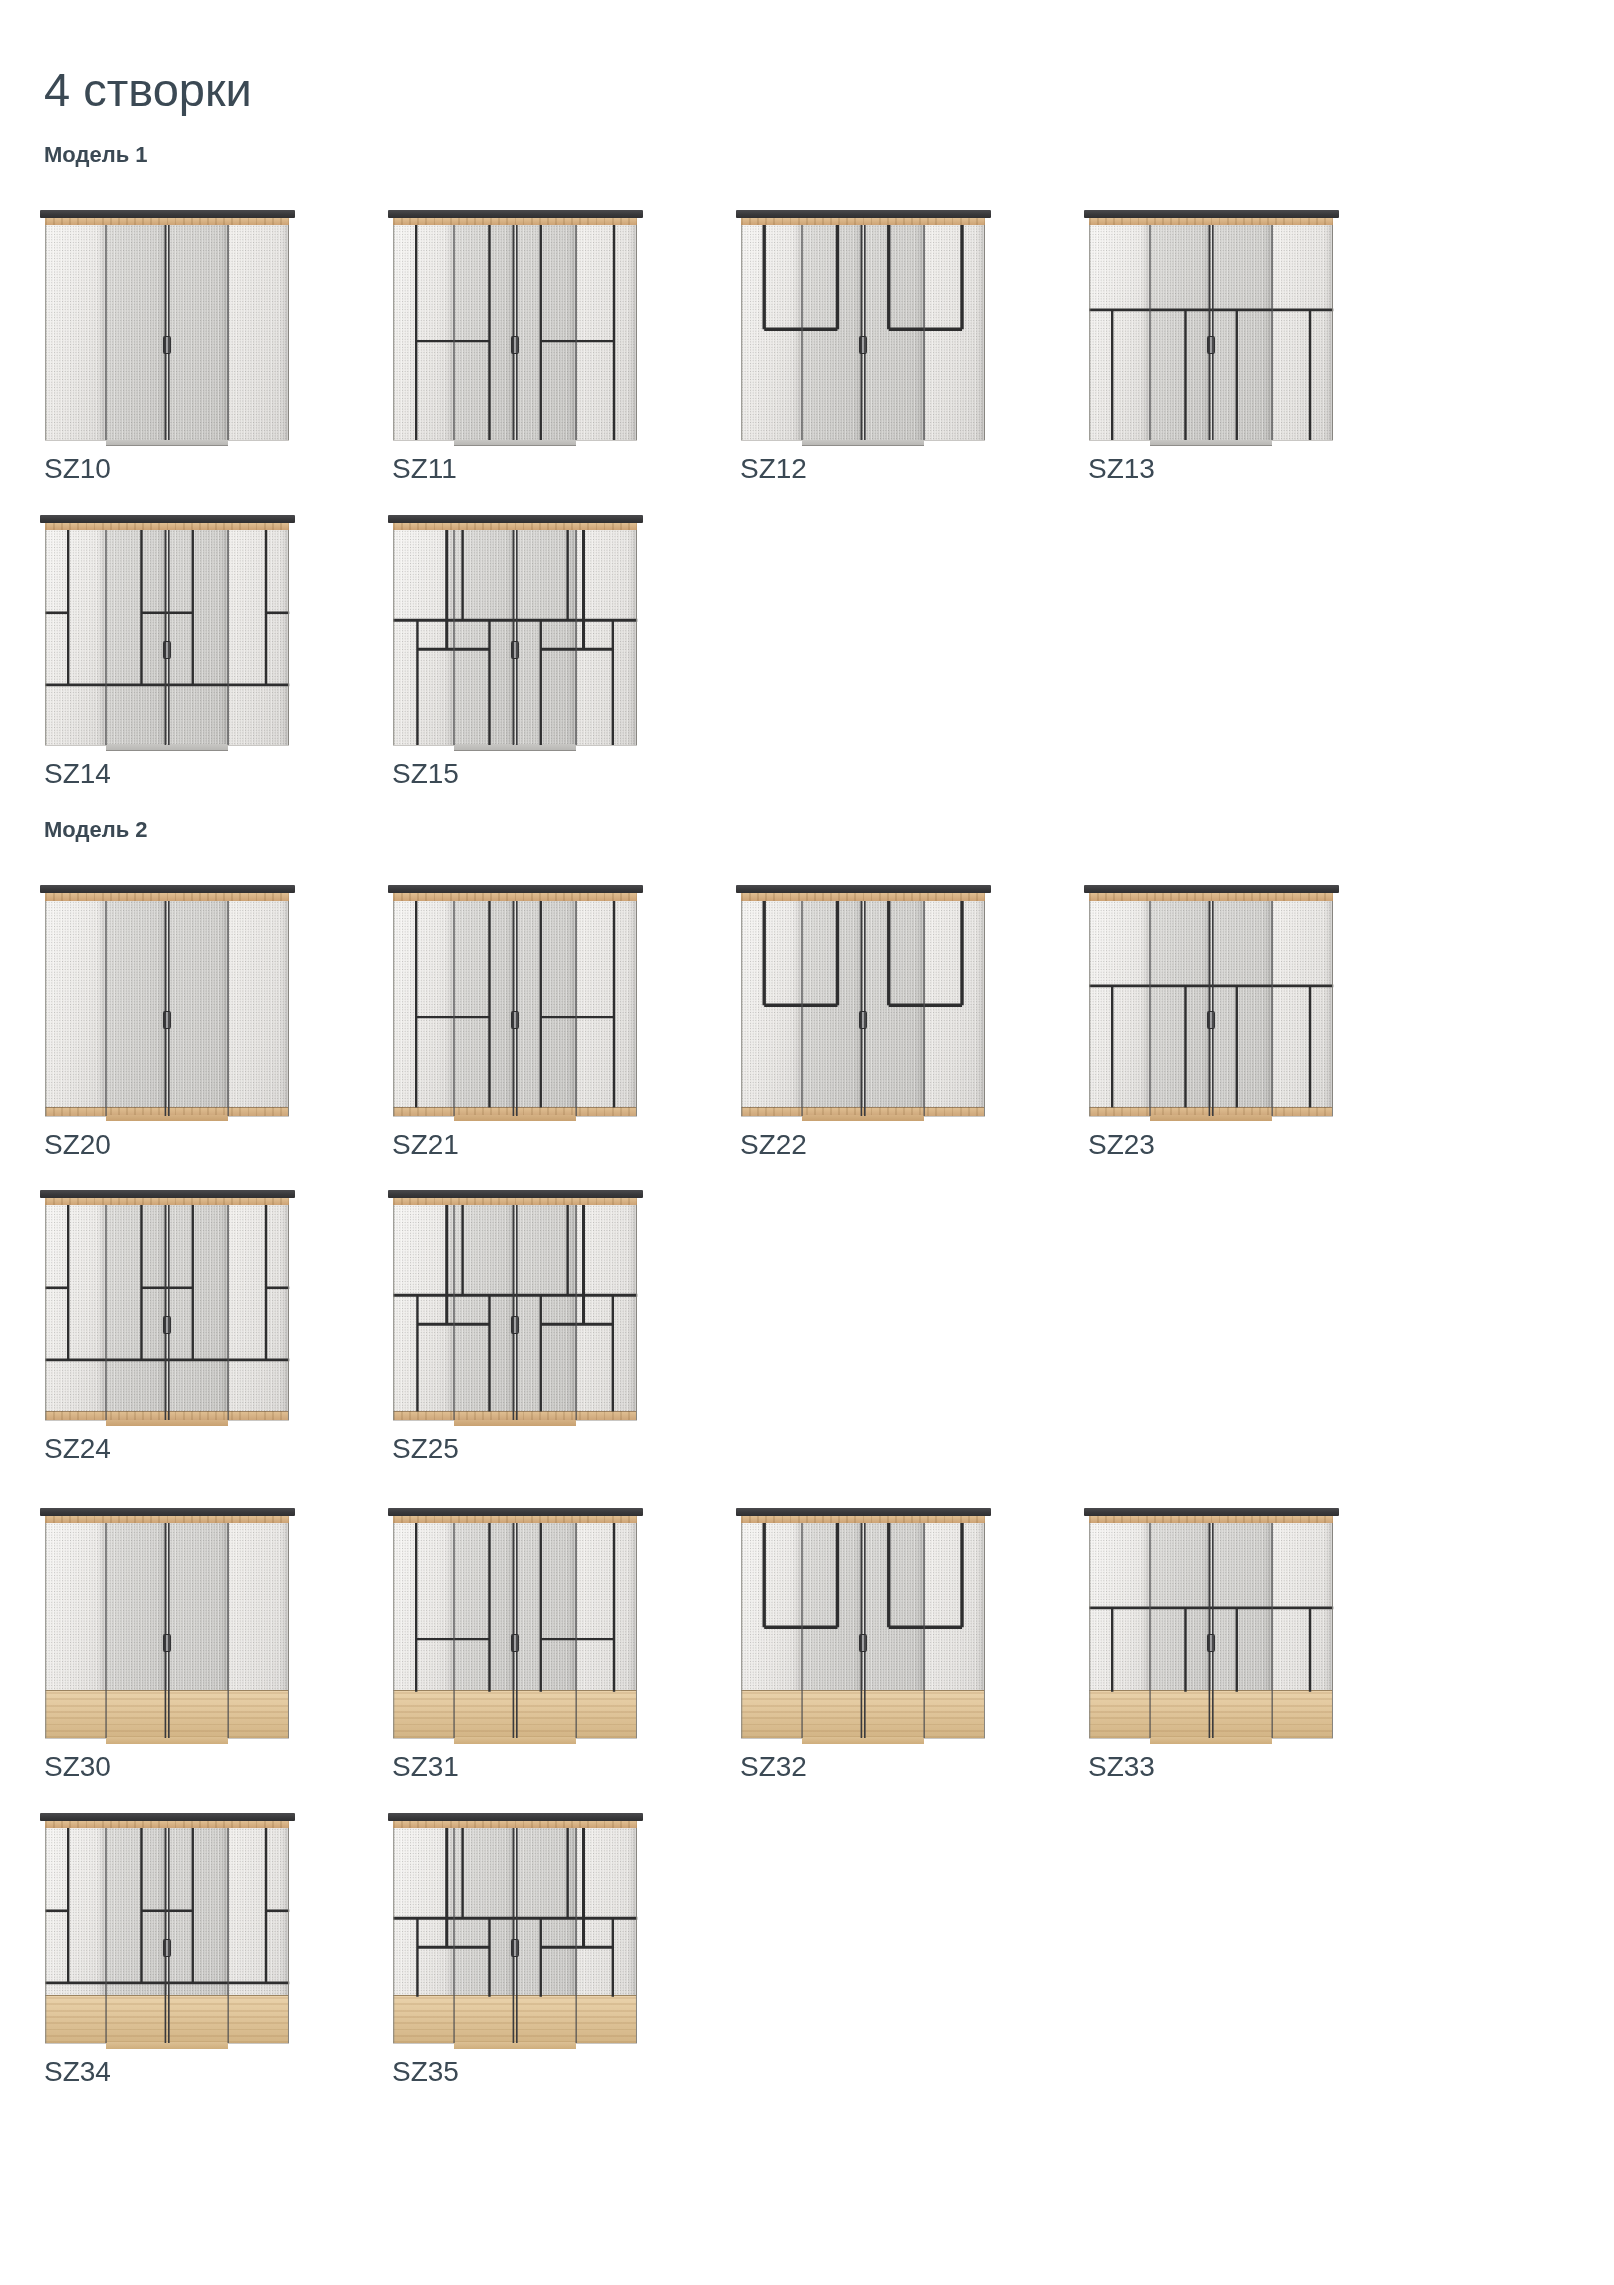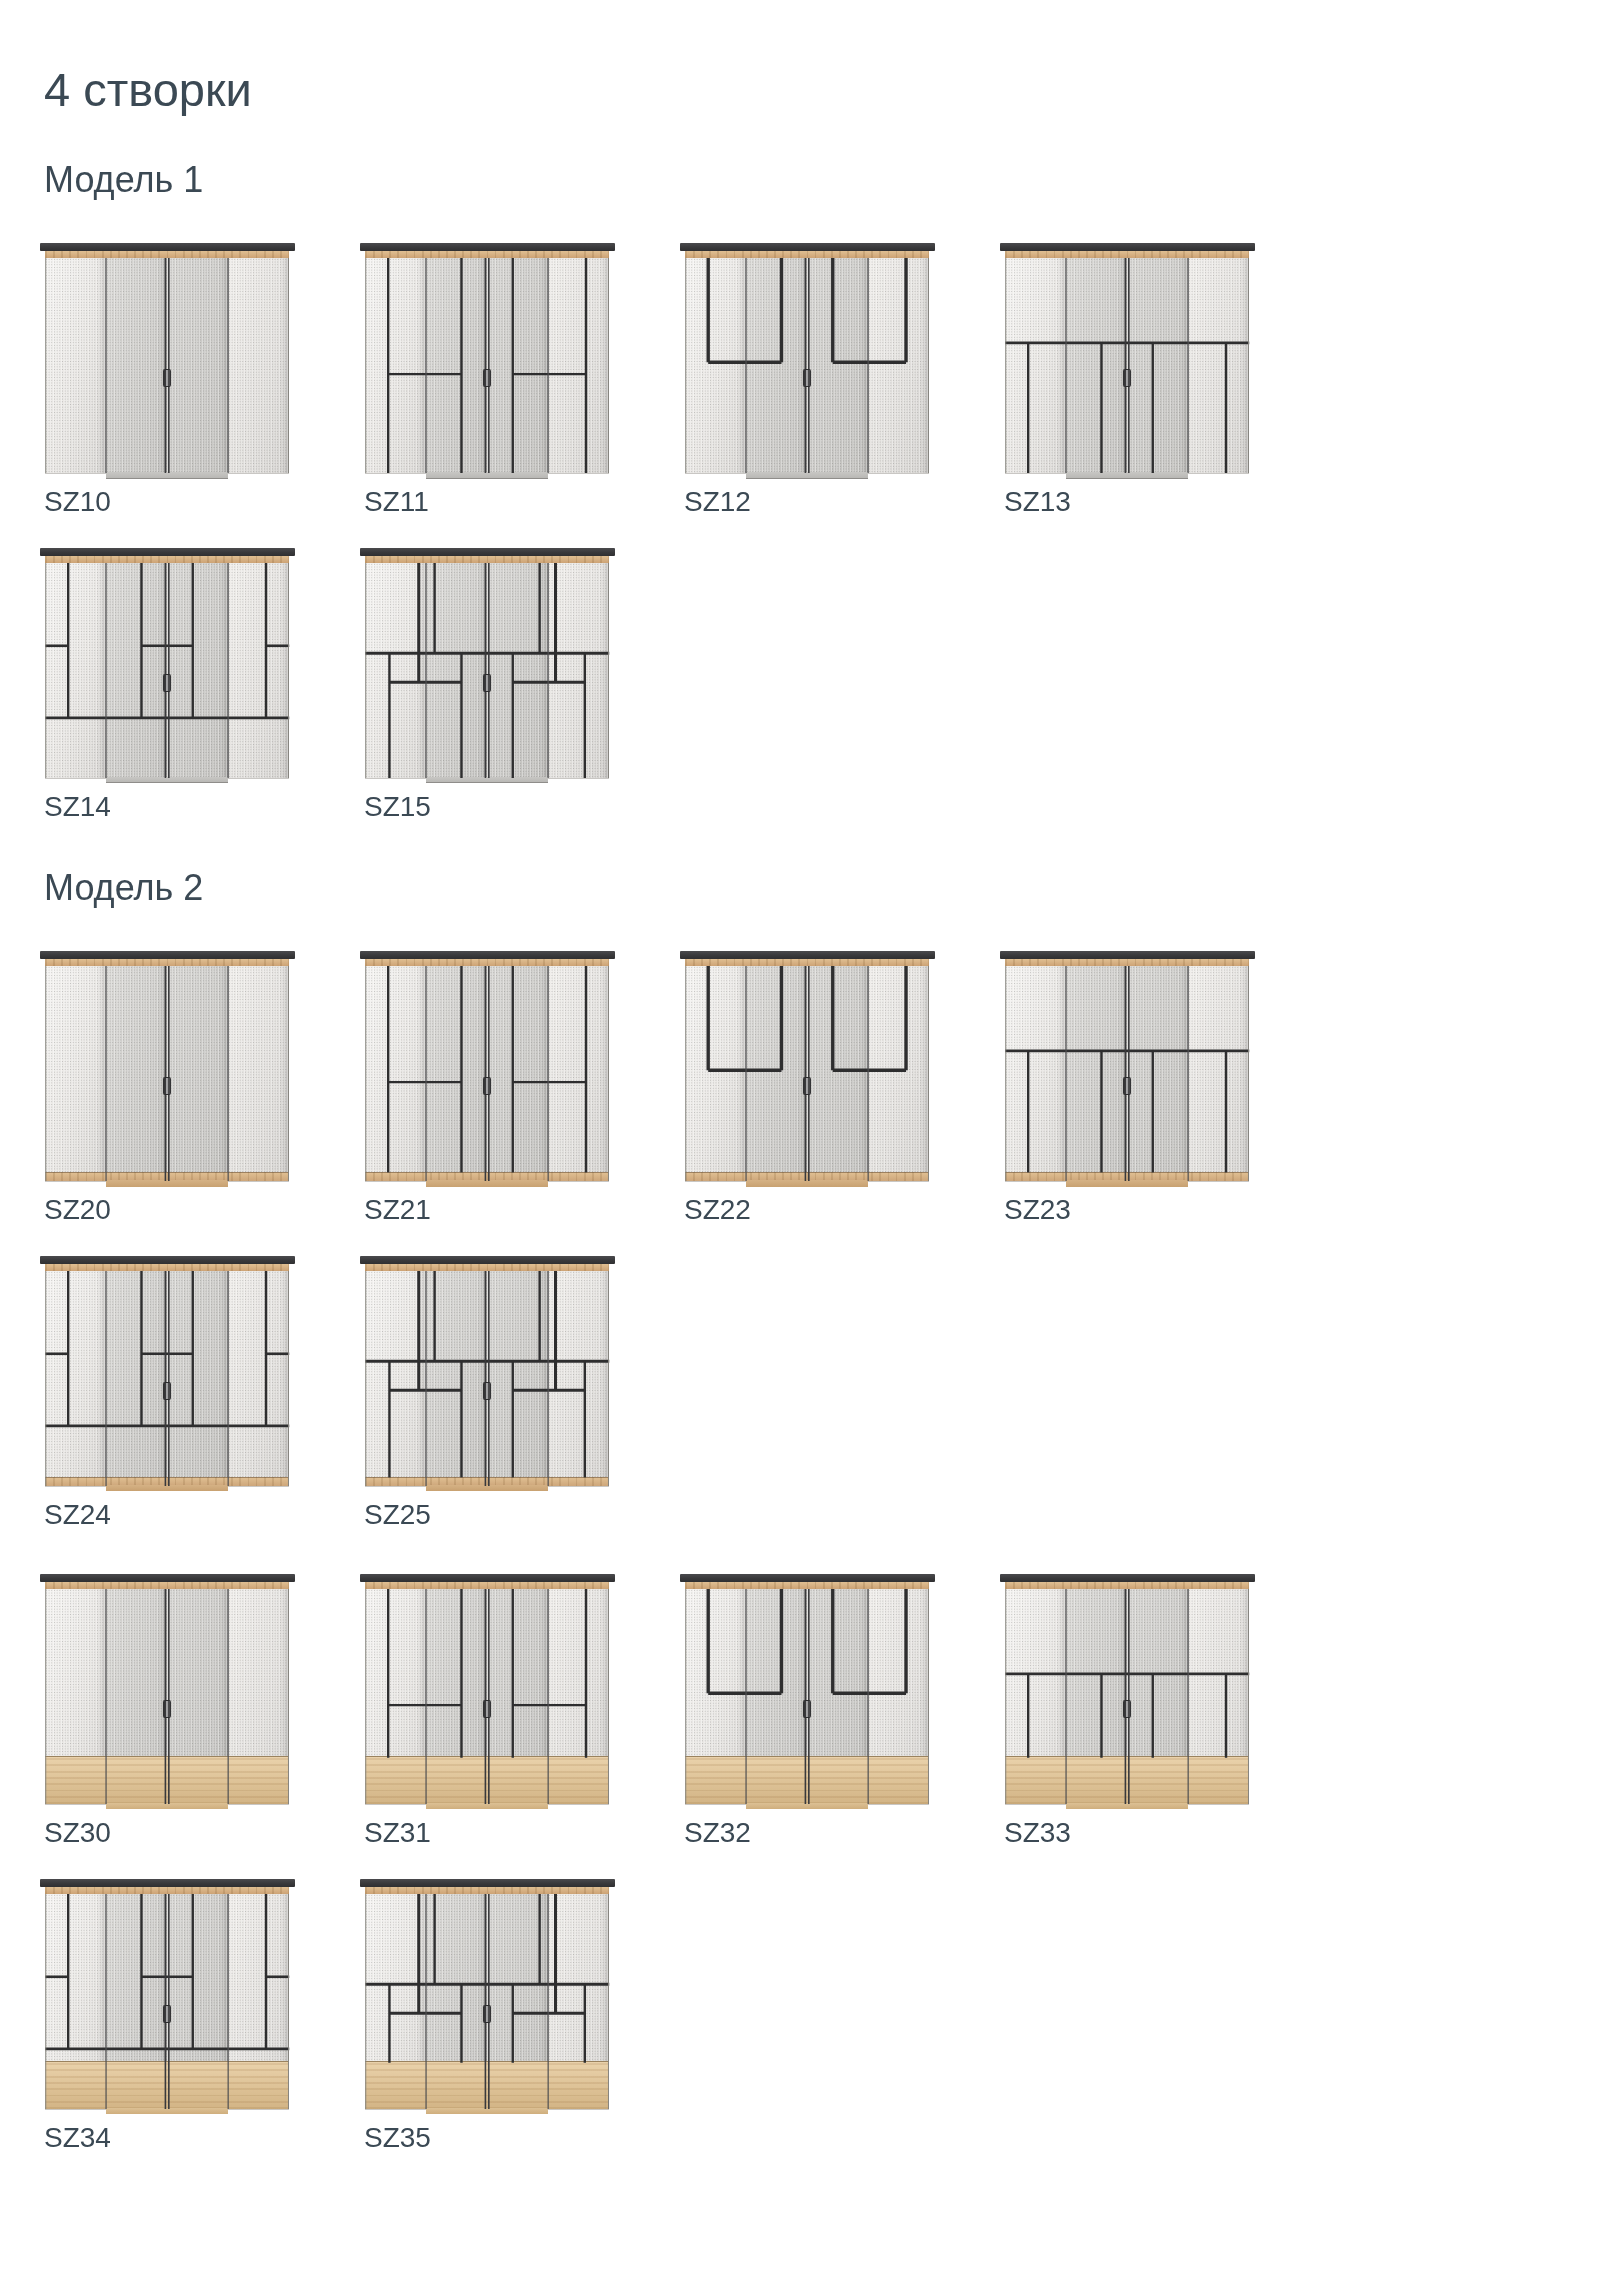--- a/index.html
+++ b/index.html
@@ -8,22 +8,22 @@
   }
   *{box-sizing:border-box}
   html,body{margin:0;padding:0}
   body{
     width:1615px;height:2285px;background:var(--bg);
     font-family:"Liberation Sans","DejaVu Sans",sans-serif;color:var(--text);
     overflow:hidden;
   }
   .page{padding:65px 0 0 44px}
   h1.page-title{margin:0;font-size:47px;font-weight:400;line-height:1.08;color:var(--text)}
-  h2.model-heading{margin:42px 0 0;font-size:36px;font-weight:400;line-height:1.2;color:var(--text)}
-  .rows .row{display:flex;gap:74px}
+  h2.model-heading{margin:26px 0 0;font-size:22px;font-weight:700;line-height:1.2;color:var(--text)}
+  .rows .row{display:flex;gap:102px}
   .rows .row:first-child{margin-top:42px}
   .row + .row{margin-top:29px}
 
   .card{margin:0;width:246px}
   .track{
     position:relative;z-index:3;height:8.1px;margin:0 -4.5px;border-radius:0.9px;
     background:linear-gradient(180deg,#4a4a4d 0%,#39393b 55%,#2f2f31 100%);
   }
   .hwood{
     height:7.2px;margin:0 0.9px;

